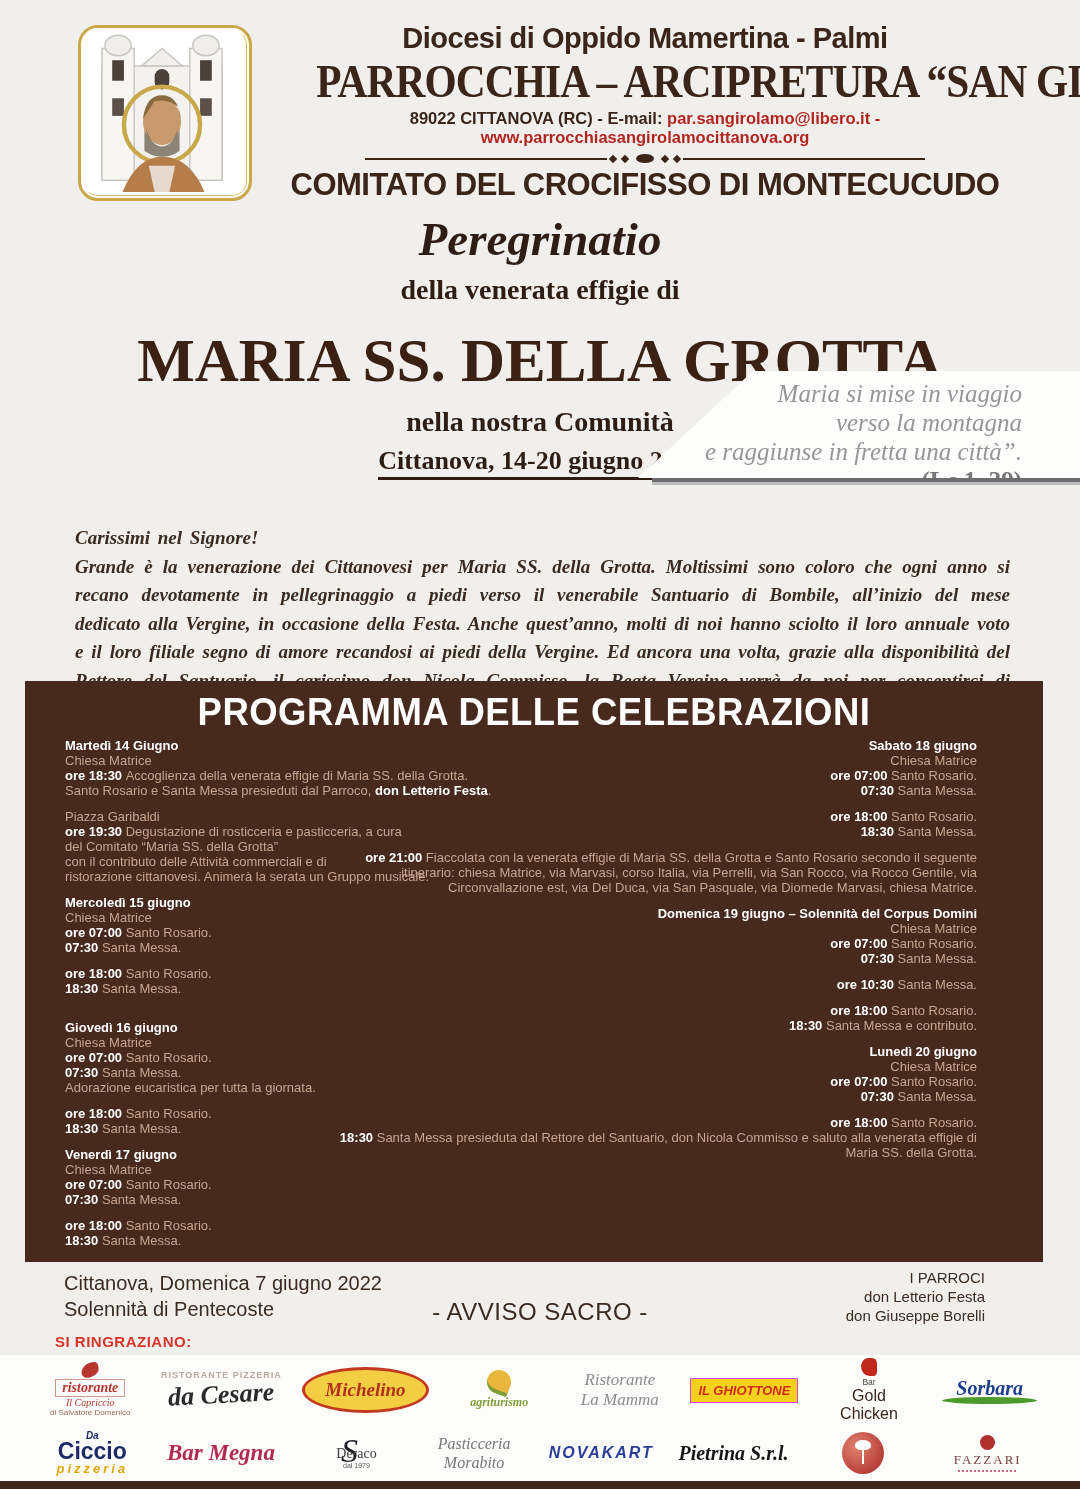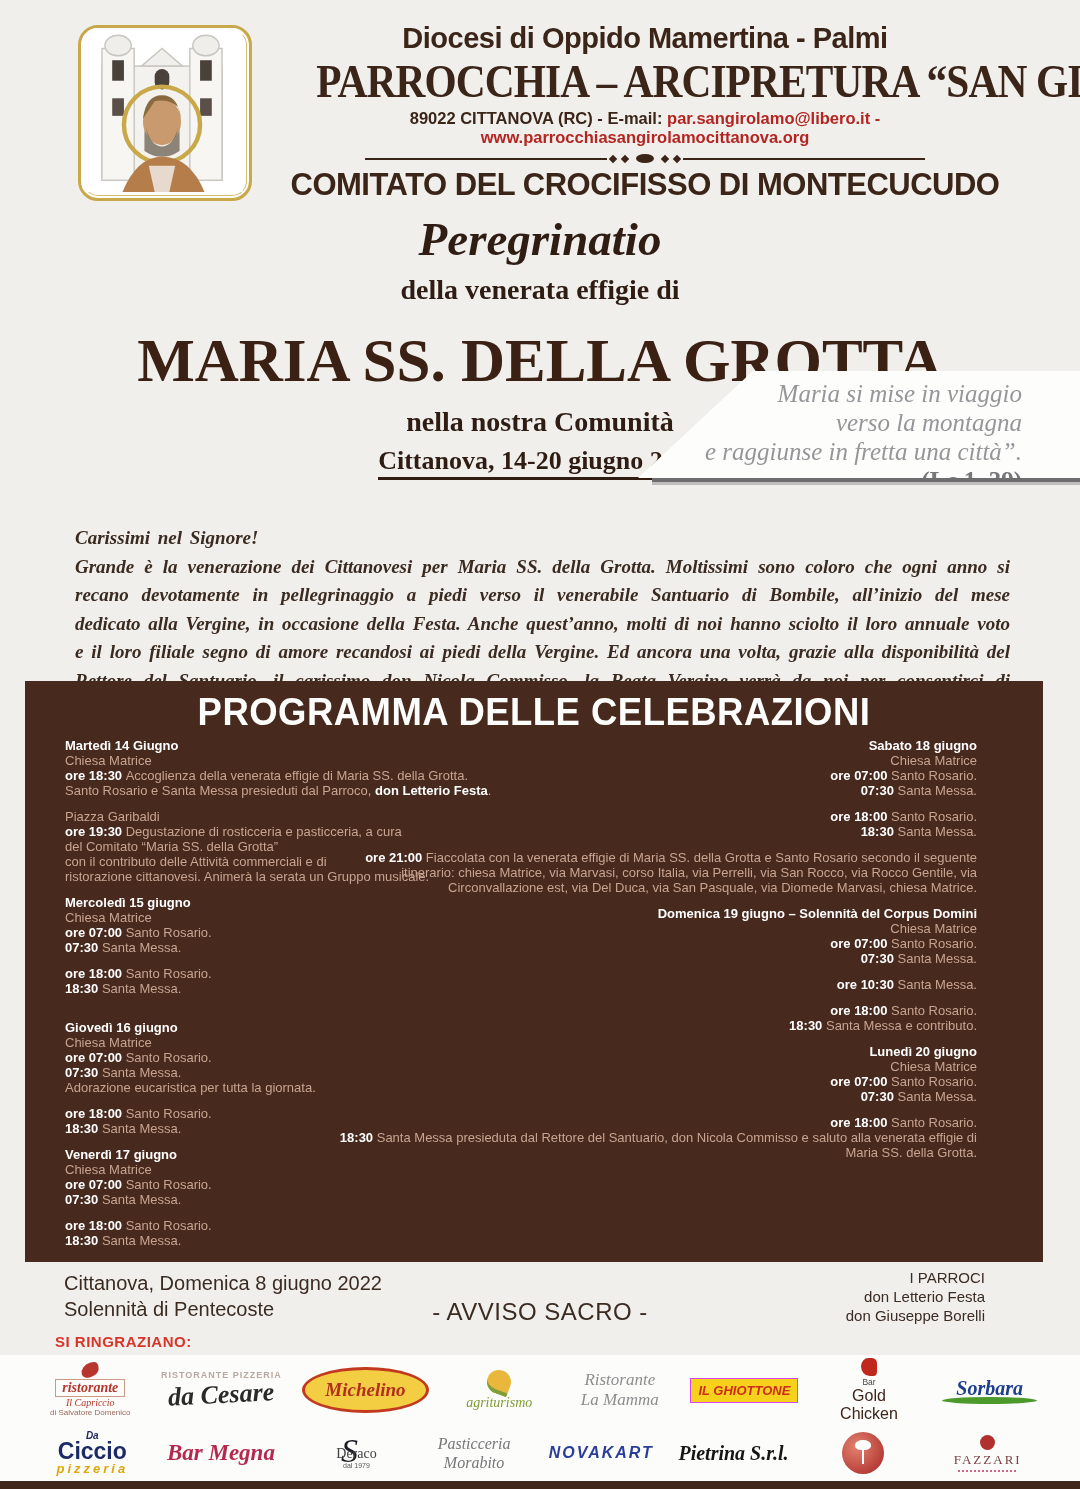--- a/index.html
+++ b/index.html
@@ -65,21 +65,21 @@
   
   .s-capriccio .ll0{font-family:"Liberation Serif",serif;font-style:italic;font-weight:bold;color:#b6352c;font-size:14px;border:1px solid #c98;padding:0 6px;}
   .s-capriccio .ll1{font-family:"Liberation Serif",serif;font-style:italic;color:#b6352c;font-size:10px;}
   .s-capriccio .ll2{font-size:8px;color:#a08;color:#9a6a5a;}
   .licon-capriccio{width:18px;height:14px;background:#b6352c;border-radius:70% 30% 60% 40%;transform:rotate(-15deg);margin-bottom:2px;}
   .s-cesare .ll0{font-size:9px;color:#b9a8a0;font-weight:bold;letter-spacing:1px;}
   .s-cesare .ll1{font-family:"Liberation Serif",serif;font-style:italic;font-weight:bold;font-size:26px;color:#2a2a2a;transform:rotate(-3deg);}
   .s-michelino .ll0{background:#f3cd42;border:3px solid #c2391f;border-radius:50%;padding:9px 20px;
     font-family:Liberation Serif, serif;font-style:italic;font-weight:bold;font-size:19px;color:#b12f1d;}
   .licon-agriturismo{width:24px;height:20px;border-radius:50% 50% 0 50%;background:#e9b73b;border-bottom:4px solid #7f9d36;transform:rotate(20deg);margin-bottom:1px;}
-  .s-agriturismo .ll0{font-family:"Liberation Serif",serif;font-style:italic;color:#7f9d36;font-size:14px;font-weight:normal;}
+  .s-agriturismo .ll0{font-family:"Liberation Serif",serif;font-style:italic;color:#7f9d36;font-size:12px;font-weight:bold;}
   .s-lamamma .ll0,.s-lamamma .ll1{font-family:"Liberation Serif",serif;font-style:italic;color:#8d8d8f;font-size:17px;line-height:20px;}
   .s-ghiottone .ll0{background:#f6d21d;color:#cf2b1c;font-weight:bold;font-style:italic;font-size:13px;padding:4px 7px;border:1px solid #d946ef;white-space:nowrap;}
   .licon-goldchicken{width:16px;height:18px;background:#c0281e;border-radius:60% 40% 30% 70%;margin-bottom:1px;}
   .s-goldchicken .ll0{font-size:8.5px;color:#444;line-height:10px;}
   .s-sorbara .ll0{font-family:"Liberation Serif",serif;font-style:italic;font-weight:bold;font-size:20px;color:#1c3e8c;}
   .s-sorbara::after{content:"";width:95px;height:7px;background:#4d9a2c;border-radius:50%;margin-top:-3px;}
   
   .s-ciccio .ll0{font-size:10px;font-weight:bold;font-style:italic;color:#1c2a68;}
   .s-ciccio .ll1{font-size:23px;font-weight:bold;color:#1c2a68;line-height:20px;}
   .s-ciccio .ll2{font-size:13px;font-weight:bold;font-style:italic;color:#e0a70c;letter-spacing:3px;}
@@ -231,21 +231,21 @@
         <div class="prog-line"><span class="r">Chiesa Matrice</span></div>
         <div class="prog-line"><span class="b">ore 07:00 </span><span class="r">Santo Rosario.</span></div>
         <div class="prog-line"><span class="b">07:30 </span><span class="r">Santa Messa.</span></div>
         <div class="prog-gap"></div>
         <div class="prog-line"><span class="b">ore 18:00 </span><span class="r">Santo Rosario.</span></div>
         <div class="prog-line"><span class="b">18:30 </span><span class="r">Santa Messa presieduta dal Rettore del Santuario, don Nicola Commisso e saluto alla venerata effigie di Maria SS. della Grotta.</span></div>
       </div>
   </div>
 
   <div id="footer-date" class="abs">
-    <div>Cittanova, Domenica 8 giugno 2022</div>
+    <div>Cittanova, Domenica 7 giugno 2022</div>
     <div>Solennità di Pentecoste</div>
   </div>
   <div id="avviso" class="abs">- AVVISO SACRO -</div>
   <div id="parroci" class="abs">
     <div>I PARROCI</div>
     <div>don Letterio Festa</div>
     <div>don Giuseppe Borelli</div>
   </div>
   <div id="thanks" class="abs">SI RINGRAZIANO:</div>
 

